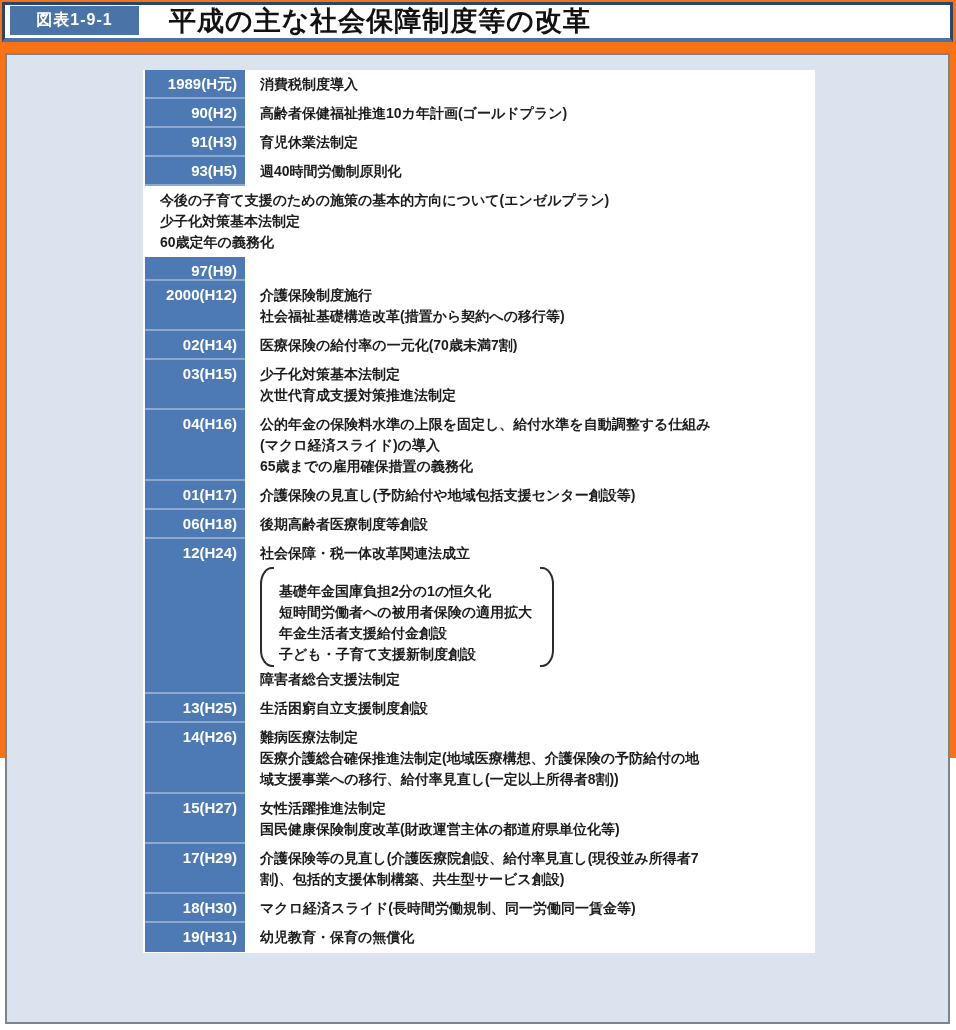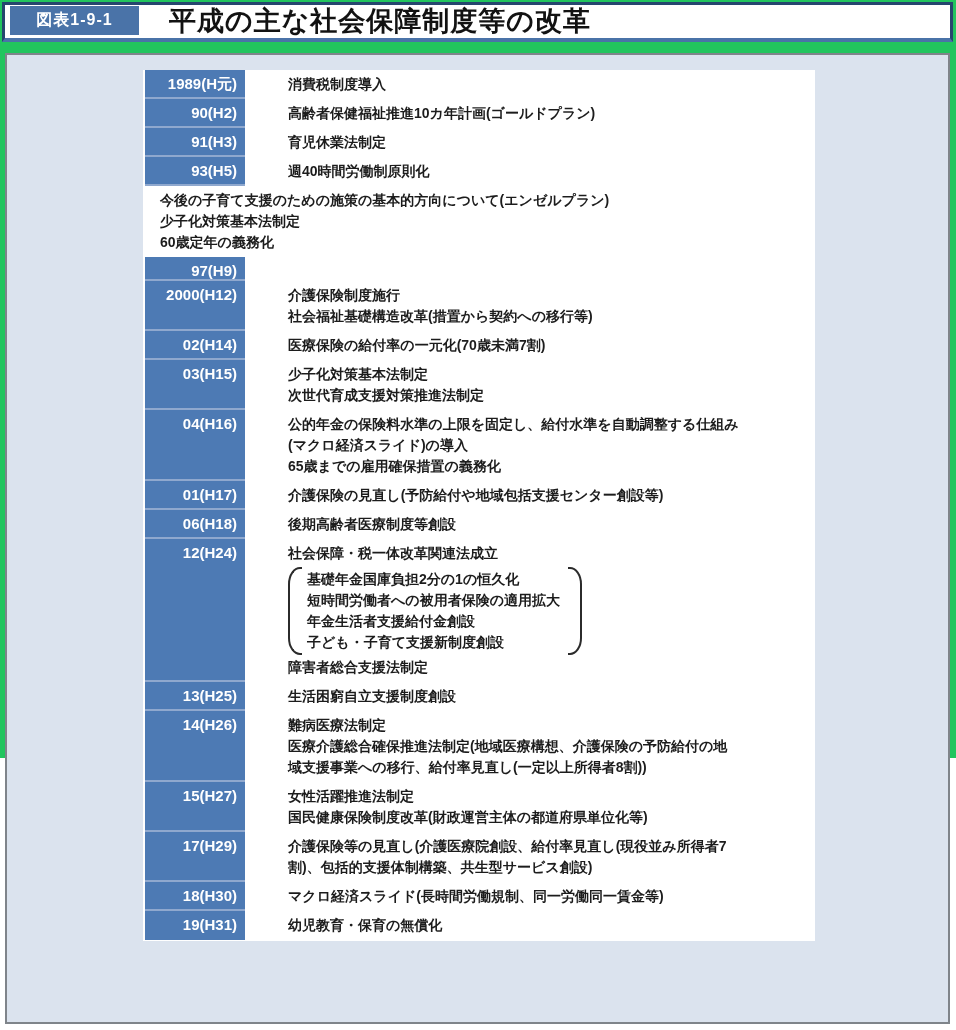--- a/index.html
+++ b/index.html
@@ -11,21 +11,21 @@
     --panel-border:#7f848a;
     --text-dark:#1c1c1c;
   }
   *{margin:0;padding:0;}
   html,body{background:#fff;}
   body{
     width:956px;height:1030px;
     font-family:"Liberation Sans","DejaVu Sans",sans-serif;
     position:relative;overflow:hidden;
   }
-  .page{position:relative;width:956px;height:758px;background:#22c55e;}
+  .page{position:relative;width:956px;height:758px;background:#f97316;}
 
   
   .fig-header{
     position:absolute;left:2px;top:2px;width:951px;height:40px;
     box-sizing:border-box;background:#fff;
     border:3px solid var(--navy);
     border-bottom:4px solid var(--label-blue);
     display:flex;align-items:center;
   }
   .fig-label{
@@ -47,21 +47,21 @@
     border:2px solid var(--panel-border);
     background:var(--panel-bg);
   }
 
   
   .timeline{
     position:absolute;left:136px;top:15px;width:672px;
     background:#fff;box-sizing:border-box;
     padding:0 0 1px 2px;
   }
-  .row{display:flex;align-items:stretch;gap:28px;}
+  .row{display:flex;align-items:stretch;}
   .year{
     flex:0 0 100px;width:100px;box-sizing:border-box;
     background:var(--year-blue);
     border-bottom:2px solid var(--separator);
     color:#fff;font-weight:bold;font-size:15px;
     text-align:right;padding:5px 8px 0 0;
     white-space:nowrap;
   }
   .row:last-child .year{border-bottom:none;}
   .content{
@@ -79,21 +79,21 @@
   }
   .cap{width:12px;flex:0 0 12px;}
   .cap-l{
     border:2.5px solid #2b2b2b;border-right:none;
     border-radius:12px 0 0 12px / 17px 0 0 17px;
   }
   .cap-r{
     border:2.5px solid #2b2b2b;border-left:none;
     border-radius:0 12px 12px 0 / 0 17px 17px 0;
   }
-  .bracket-lines{padding:2px 8px 2px 5px;}
+  .bracket-lines{padding:2px 8px 2px 5px;margin-top:12px;}
 </style>
 </head>
 <body>
 
 <div class="page">
 
   <div class="fig-header">
     <div class="fig-label">図表1-9-1</div>
     <div class="fig-title">平成の主な社会保障制度等の改革</div>
   </div>

